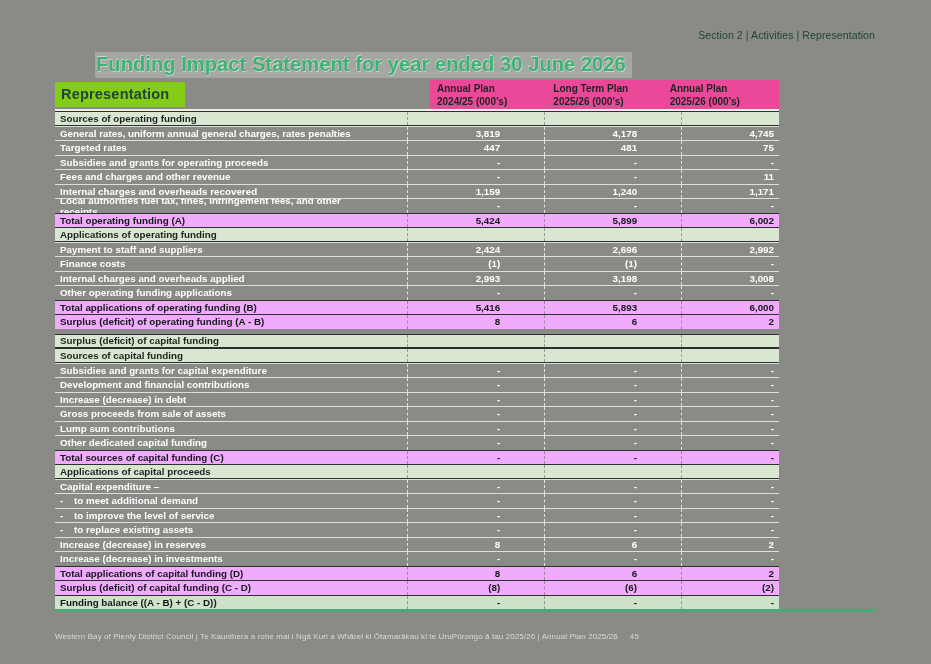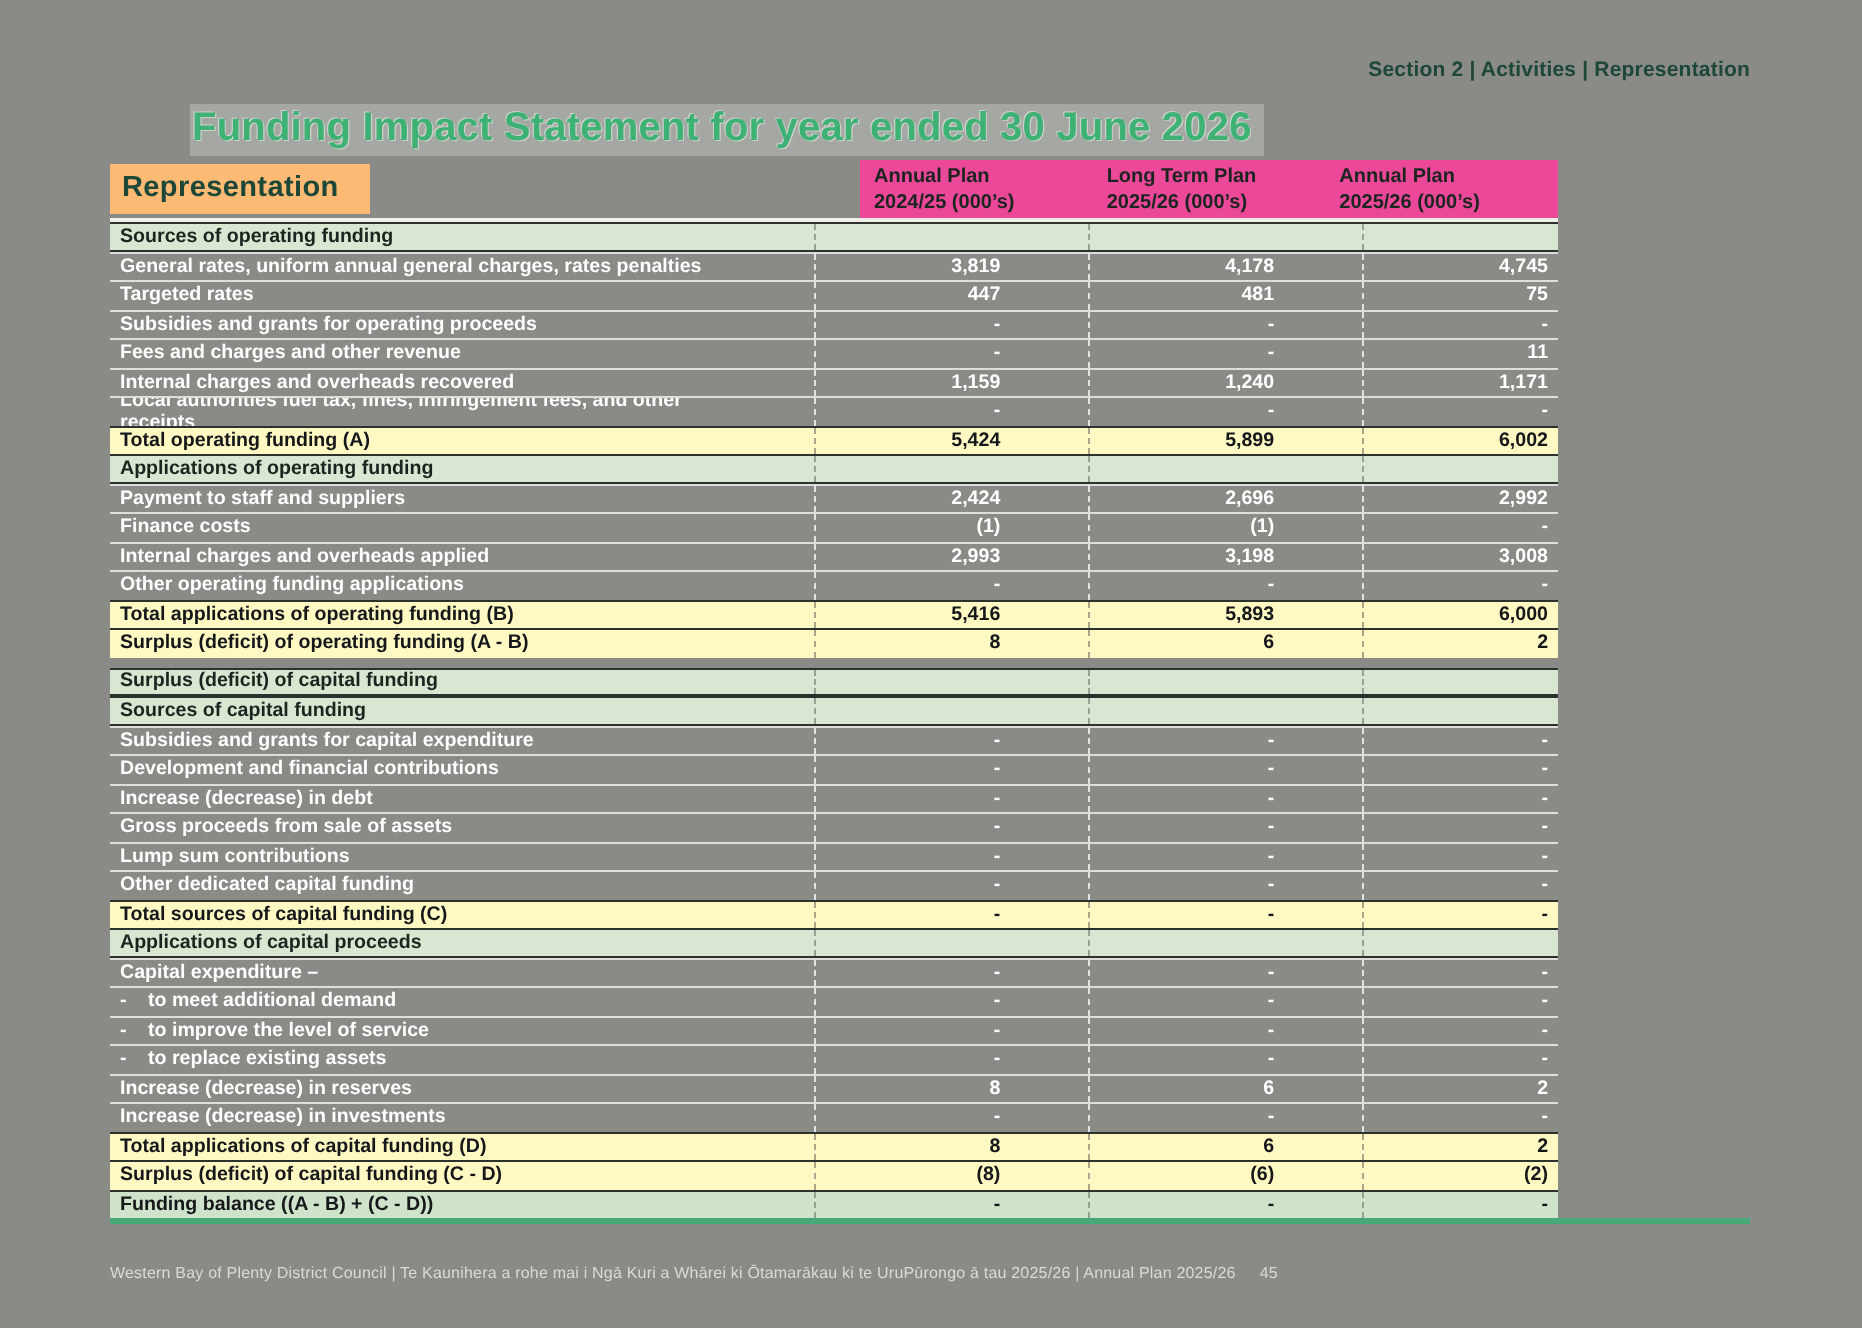--- a/index.html
+++ b/index.html
@@ -7,41 +7,41 @@
   body {
     font-family: "Liberation Sans", sans-serif;
     background: #8a8a87;
     position: relative;
     overflow: hidden;
   }
   .page { position: absolute; inset: 0; background: #8a8a87; }
 
   .breadcrumb {
     position: absolute; top: 29px; right: 56px;
-    font-size: 10.5px; font-weight: bold; color: #1d4737;
+    font-size: 10.5px; font-weight: normal; color: #1d4737;
     letter-spacing: 0.1px;
   }
 
   .page-title {
     position: absolute; top: 52px; left: 55px;
     font-size: 20px; font-weight: bold; color: #3db274;
     background: rgba(228,235,227,0.30);
     padding: 1px 6px 2px 1px;
     text-shadow: 0.6px 0.6px 0 rgba(238,241,235,0.55), -0.6px -0.6px 0 rgba(238,241,235,0.55);
     letter-spacing: 0.1px;
     white-space: nowrap;
     margin-left: 40px;
   }
 
   .table-wrap { position: absolute; left: 55px; top: 80px; width: 724px; }
 
   .thead { display: flex; height: 31px; border-bottom: 2px solid #eef0e8; }
   .thead .rep-cell { width: 375px; display: flex; align-items: center; }
   .rep-box {
-    display: inline-block; background: #fdba74; color: #1d4737;
+    display: inline-block; background: #84cc16; color: #1d4737;
     font-size: 14.5px; font-weight: bold;
     padding: 4px 16px 5px 6px; letter-spacing: 0.2px;
   }
   .col-headers { display: flex; width: 349px; background: #ec4899; }
   .col-header {
     width: 116.33px; padding: 3px 4px 2px 7px;
     font-size: 10px; font-weight: bold; color: #1c2420; line-height: 1.25;
   }
 
   .tbody { width: 724px; }
@@ -54,21 +54,21 @@
 
   .row.data, .row.subdata { background: #8a8a87; color: #ffffff; font-weight: bold; border-top: 1px solid rgba(240,245,238,0.8); }
   .row.data .val, .row.subdata .val { border-left: 1px dashed rgba(255,255,255,0.75); }
 
   .row.subdata .label .dash { width: 9px; display: inline-block; }
   .row.subdata .label .sub-text { padding-left: 5px; }
 
   .row.section { background: #d9e6d2; color: #1b241e; font-weight: bold; border-top: 1.5px solid #2c312d; border-bottom: 1.5px solid #2c312d; }
   .row.section .val { border-left: 1px dashed rgba(95,105,95,0.55); }
 
-  .row.total { background: #fef9c3; color: #15171a; font-weight: bold; border-top: 1.5px solid #2c312d; }
+  .row.total { background: #f0abfc; color: #15171a; font-weight: bold; border-top: 1.5px solid #2c312d; }
   .row.total .val { border-left: 1px dashed rgba(100,100,95,0.55); }
 
   .row.grand { background: #cfe3cb; color: #15171a; font-weight: bold; border-top: 1.5px solid #2c312d; }
   .row.grand .val { border-left: 1px dashed rgba(95,105,95,0.55); }
 
   .row.gap { height: 5px; background: transparent; border: none; }
 
   .bottom-rule { width: 820px; height: 3px; background: #49a878; }
 
   .footer {

